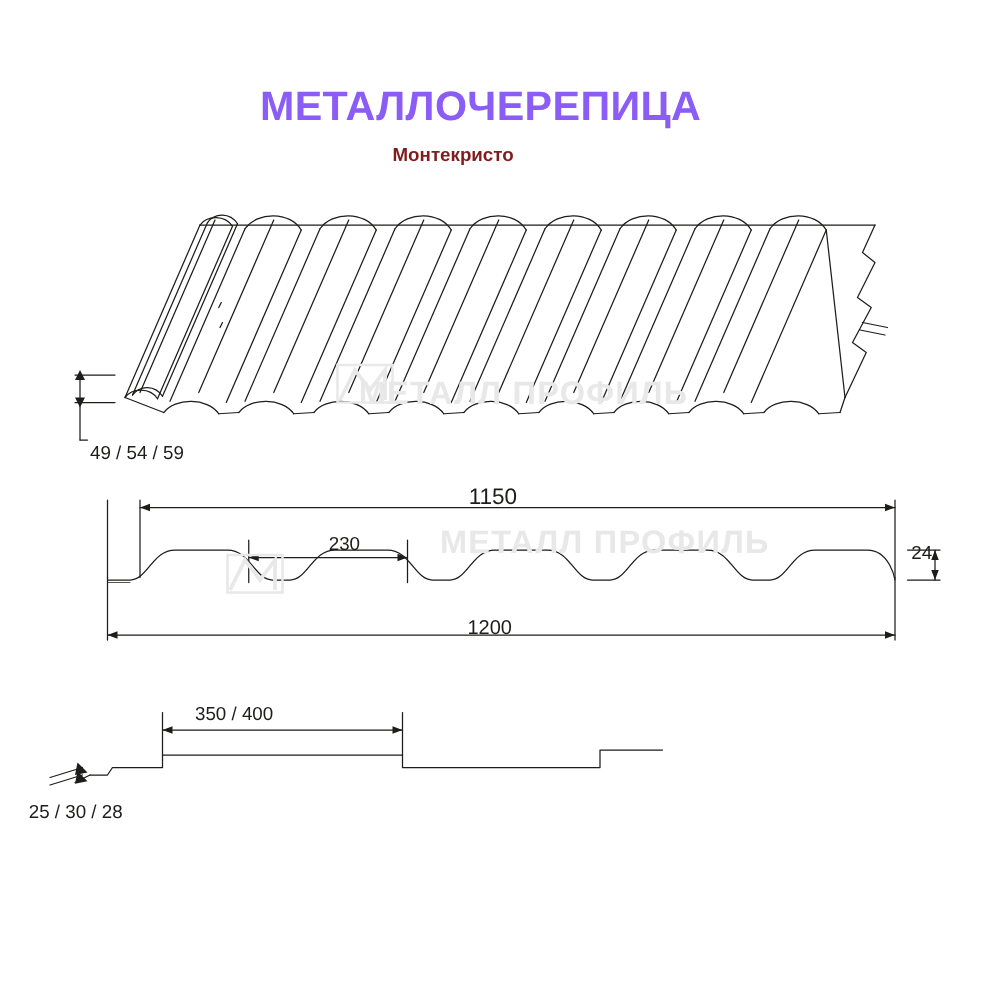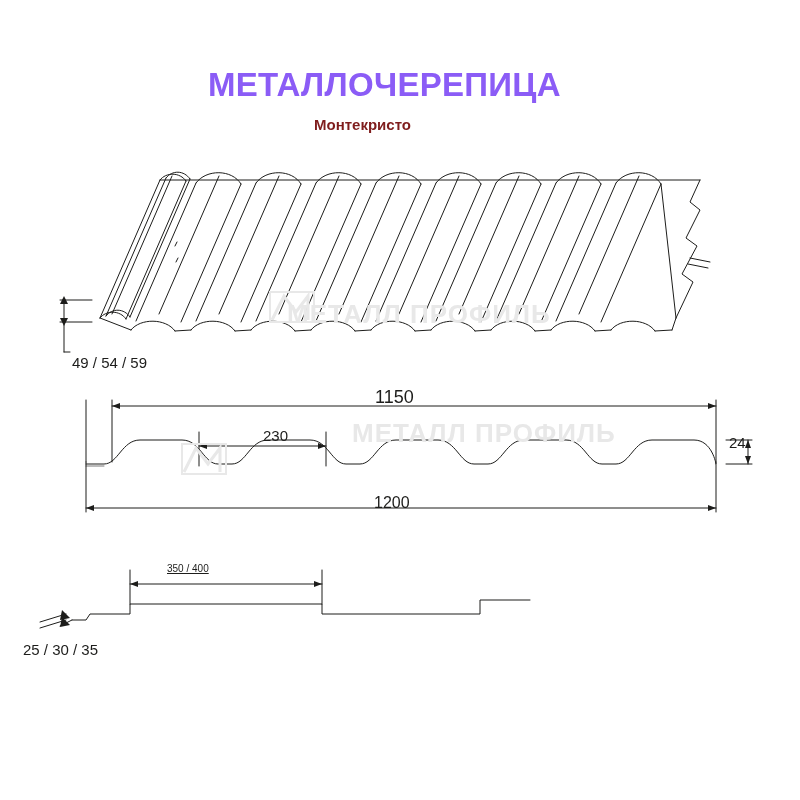--- a/index.html
+++ b/index.html
@@ -43,21 +43,21 @@
   .dim {
     position: absolute;
     font-size: 14px;
     color: #1d1d1b;
     white-space: nowrap;
   }
   .dim-1150 { left: 375px; top: 387px; font-size: 18px; }
   .dim-230  { left: 251px; top: 427px; font-size: 15px; margin-left: 12px; }
   .dim-24   { left: 729px; top: 434px; font-size: 15px; }
   .dim-1200 { left: 374px; top: 494px; font-size: 16px; }
-  .dim-350  { left: 167px; top: 563px; font-size: 10px; text-decoration: underline; }
+  .dim-350  { left: 156px; top: 563px; font-size: 15px; }
   .dim-2530 { left: 23px;  top: 641px; font-size: 15px; }
   .dim-4954 { left: 72px;  top: 354px; font-size: 15px; }
 
   .wm {
     position: absolute;
     color: #e8e8e8;
     font-size: 26px;
     font-weight: bold;
     letter-spacing: 1px;
     white-space: nowrap;
@@ -264,13 +264,13 @@
 
 <div class="title-main">МЕТАЛЛОЧЕРЕПИЦА</div>
 <div class="title-sub">Монтекристо</div>
 
 <div class="dim dim-4954">49 / 54 / 59</div>
 <div class="dim dim-1150">1150</div>
 <div class="dim dim-230">230</div>
 <div class="dim dim-24">24</div>
 <div class="dim dim-1200">1200</div>
 <div class="dim dim-350">350 / 400</div>
-<div class="dim dim-2530">25 / 30 / 35</div>
+<div class="dim dim-2530">25 / 30 / 28</div>
 
 </body></html>

